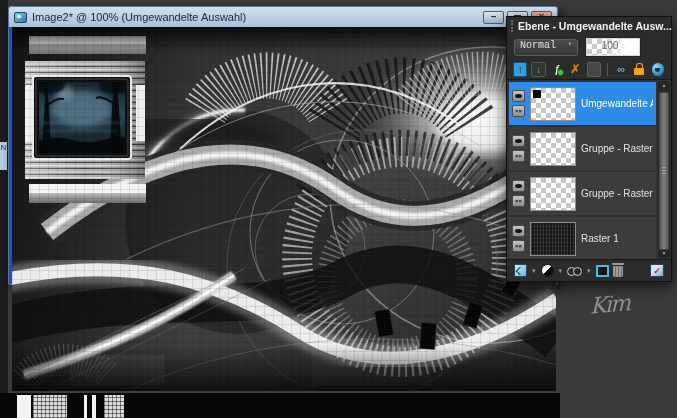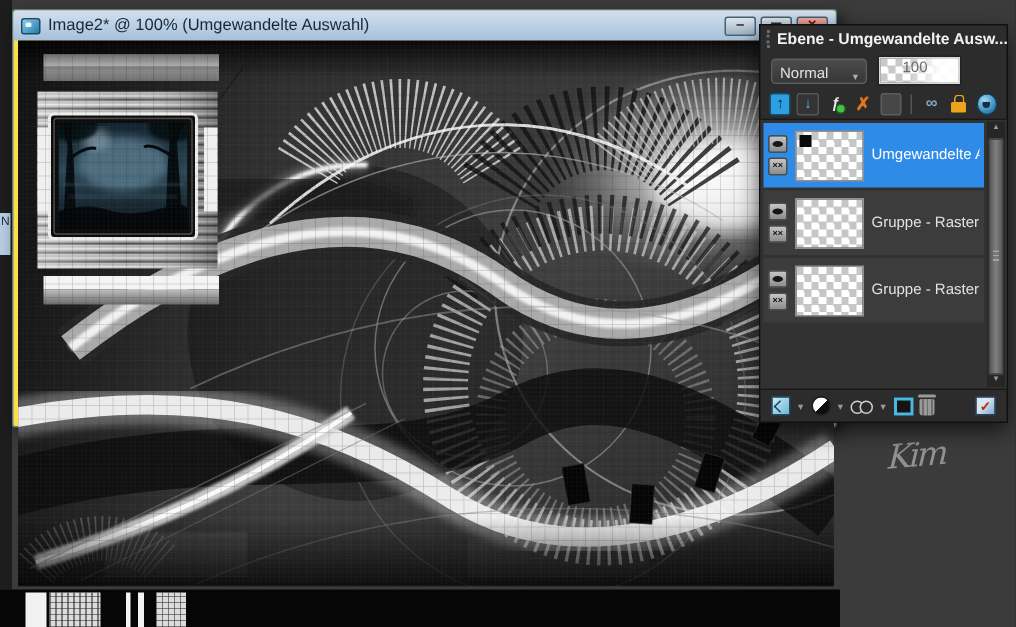--- a/index.html
+++ b/index.html
@@ -15,21 +15,21 @@
     background-image:repeating-linear-gradient(90deg, rgba(40,40,40,.55) 0 1px, transparent 1px 4px),
                      repeating-linear-gradient(0deg, rgba(40,40,40,.55) 0 1px, transparent 1px 4px); }
   .n-frag { position:absolute; left:0; top:142px; width:7px; height:28px; background:#b7cde2;
     color:#25323e; font-size:8px; text-align:center; line-height:11px; overflow:hidden; }
   .signature { position:absolute; left:592px; top:290px; width:80px; font-family:"DejaVu Serif",serif;
     font-style:italic; font-size:22px; color:#a0a0a0; opacity:.85; transform:rotate(-5deg) skewX(-8deg);
     letter-spacing:-2px; }
 
   
   .window { position:absolute; left:8px; top:6px; width:550px; height:279px;
-    background:#fde047; border:1px solid #58788f; border-radius:2px;
+    background:#1d4ed8; border:1px solid #58788f; border-radius:2px;
     box-shadow:3px 4px 10px rgba(0,0,0,.55); }
   .titlebar { height:20px; display:flex; align-items:center; gap:5px; padding:0 5px;
     background:linear-gradient(#d2e0f0,#a5c0da); border-radius:2px 2px 0 0;
     font-size:11px; color:#1a2836; }
   .doc-icon { width:13px; height:11px; flex:0 0 auto; background:linear-gradient(135deg,#86d2e8,#2878a8);
     border:1px solid #1a4a66; border-radius:2px; position:relative; }
   .doc-icon::after { content:""; position:absolute; left:2px; top:2px; width:4px; height:3px;
     background:#eafaff; border-radius:1px; }
   .win-title { white-space:nowrap; overflow:hidden; }
   .win-buttons { margin-left:auto; display:flex; gap:3px; }
@@ -46,21 +46,21 @@
   
   .palette { position:absolute; left:506px; top:16px; width:166px; height:266px;
     background:#2c2c2c; border:1px solid #101010; box-shadow:0 5px 14px rgba(0,0,0,.65);
     display:flex; flex-direction:column; color:#ddd; }
   .pal-header { height:18px; flex:0 0 auto; display:flex; align-items:center; gap:5px; padding:0 6px 0 4px; }
   .grip { width:3px; height:12px; border-left:2px dotted #6a6a6a; }
   .pal-title { font-weight:bold; font-size:10.5px; color:#f2f2f2; white-space:nowrap; }
   .pal-close { margin-left:auto; color:#cdcdcd; font-size:11px; line-height:11px; }
   .pal-controls { height:24px; flex:0 0 auto; display:flex; align-items:center; gap:8px; padding:0 7px; }
   .blend { width:64px; height:17px; background:linear-gradient(#4c4c4c,#373737); border:1px solid #5e5e5e;
-    border-radius:3px; display:flex; align-items:flex-end; padding:0 5px; font-size:10px; color:#e2e2e2; }
+    border-radius:3px; display:flex; align-items:flex-start; padding:0 5px; font-size:10px; color:#e2e2e2;font-family:Liberation Mono, monospace; }
   .blend .caret { margin-left:auto; font-size:7px; color:#b0b0b0; }
   .opacity-box { width:54px; height:18px; border:1px solid #d8d8d8; outline:1px solid #222; position:relative;
     background:conic-gradient(#fff 25%,#c9c9c9 0 50%,#fff 0 75%,#c9c9c9 0) 0 0/10px 10px; }
   .opacity-box::after { content:""; position:absolute; inset:0;
     background:linear-gradient(90deg, transparent 35%, rgba(255,255,255,.95) 75%); }
   .opacity-val { position:absolute; top:1px; left:0; right:6px; text-align:center; font-size:10px;
     color:#6a6a6a; z-index:1; }
   .pal-icons { height:20px; flex:0 0 auto; display:flex; align-items:center; gap:4px; padding:0 6px; }
   .pico { width:15px; height:15px; display:flex; align-items:center; justify-content:center;
     font-size:10px; font-weight:bold; border-radius:2px; position:relative; }
@@ -365,20 +365,30 @@
       <div class="layer-row">
         <span class="togglecol">
           <span class="toggle">
             <span class="eye"></span>
           </span>
           <span class="toggle linktg">××</span>
         </span>
         <span class="thumb"></span>
         <span class="layer-label">Gruppe - Raster 2</span>
       </div>
+      <div class="layer-row">
+        <span class="togglecol">
+          <span class="toggle">
+            <span class="eye"></span>
+          </span>
+          <span class="toggle linktg">××</span>
+        </span>
+        <span class="thumb dark"></span>
+        <span class="layer-label">Raster 1</span>
+      </div>
       <div class="scrollbar">
       <span class="sb-arrow">▴</span>
       <span class="sb-track">
           <span class="sb-thumb"></span>
         </span>
       <span class="sb-arrow">▾</span>
     </div>
   </div>
 
   <div class="pal-toolbar">

